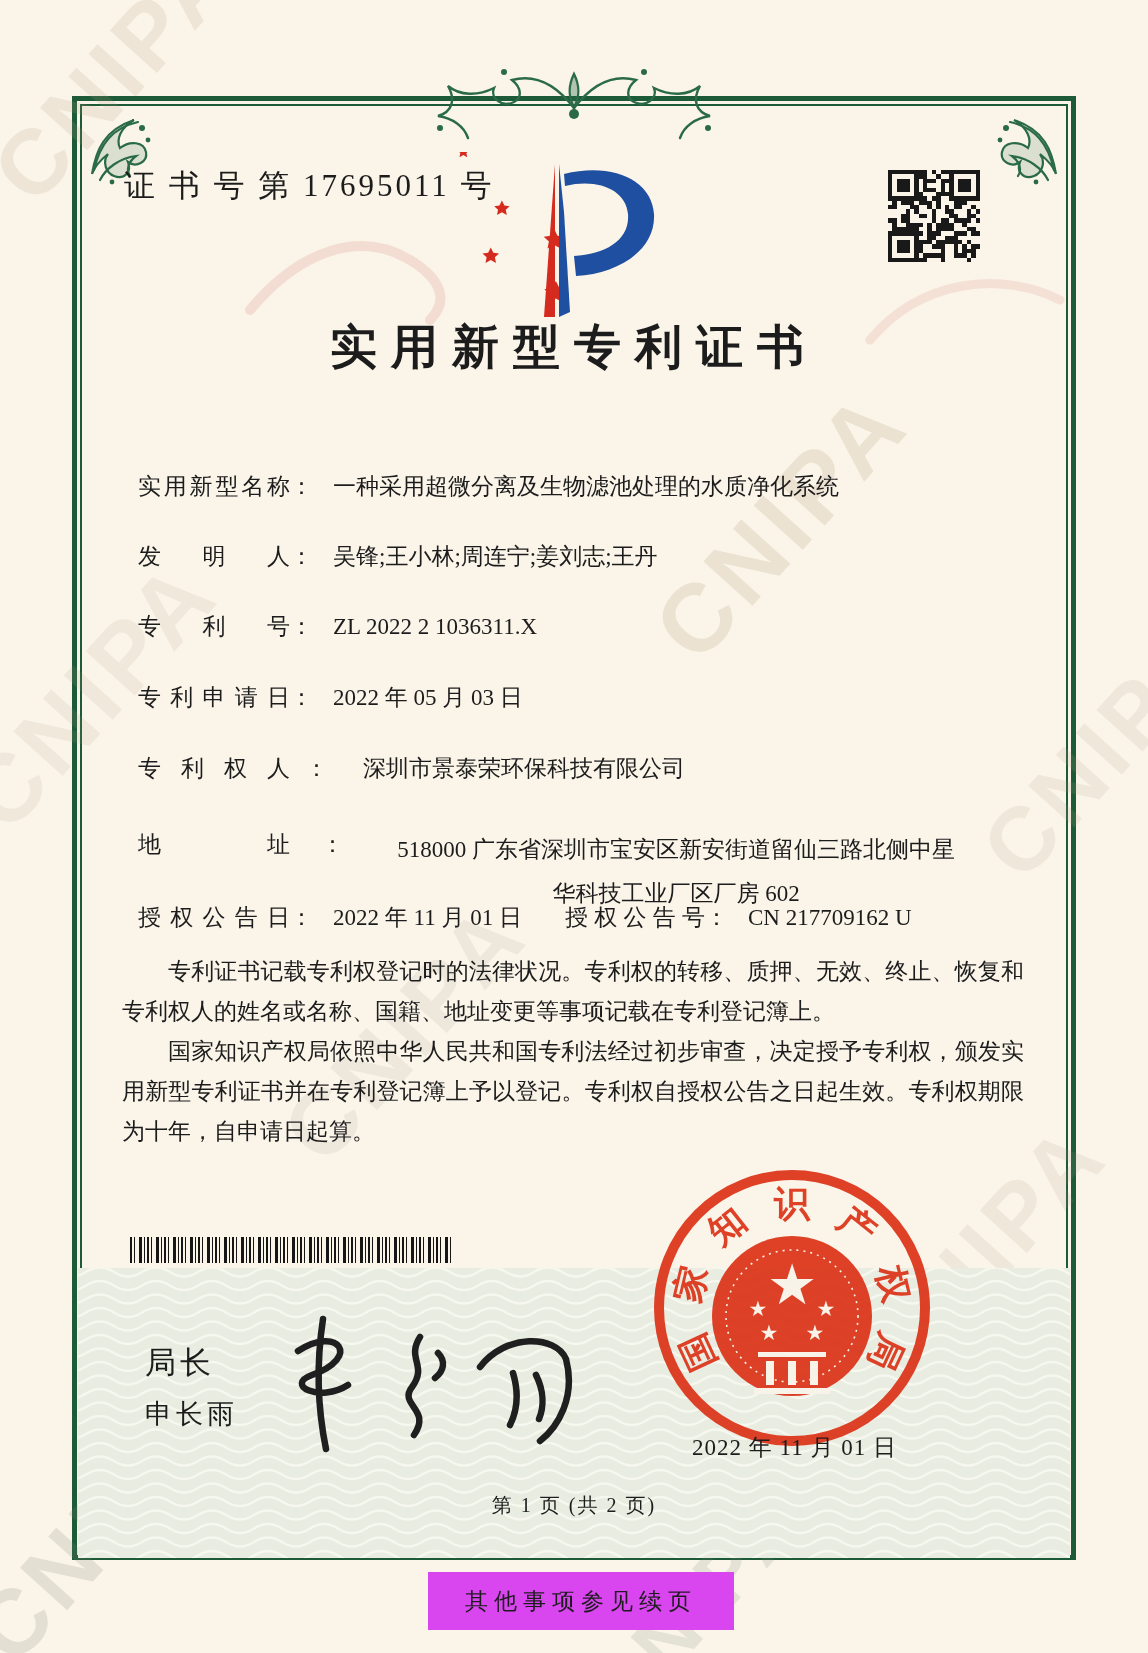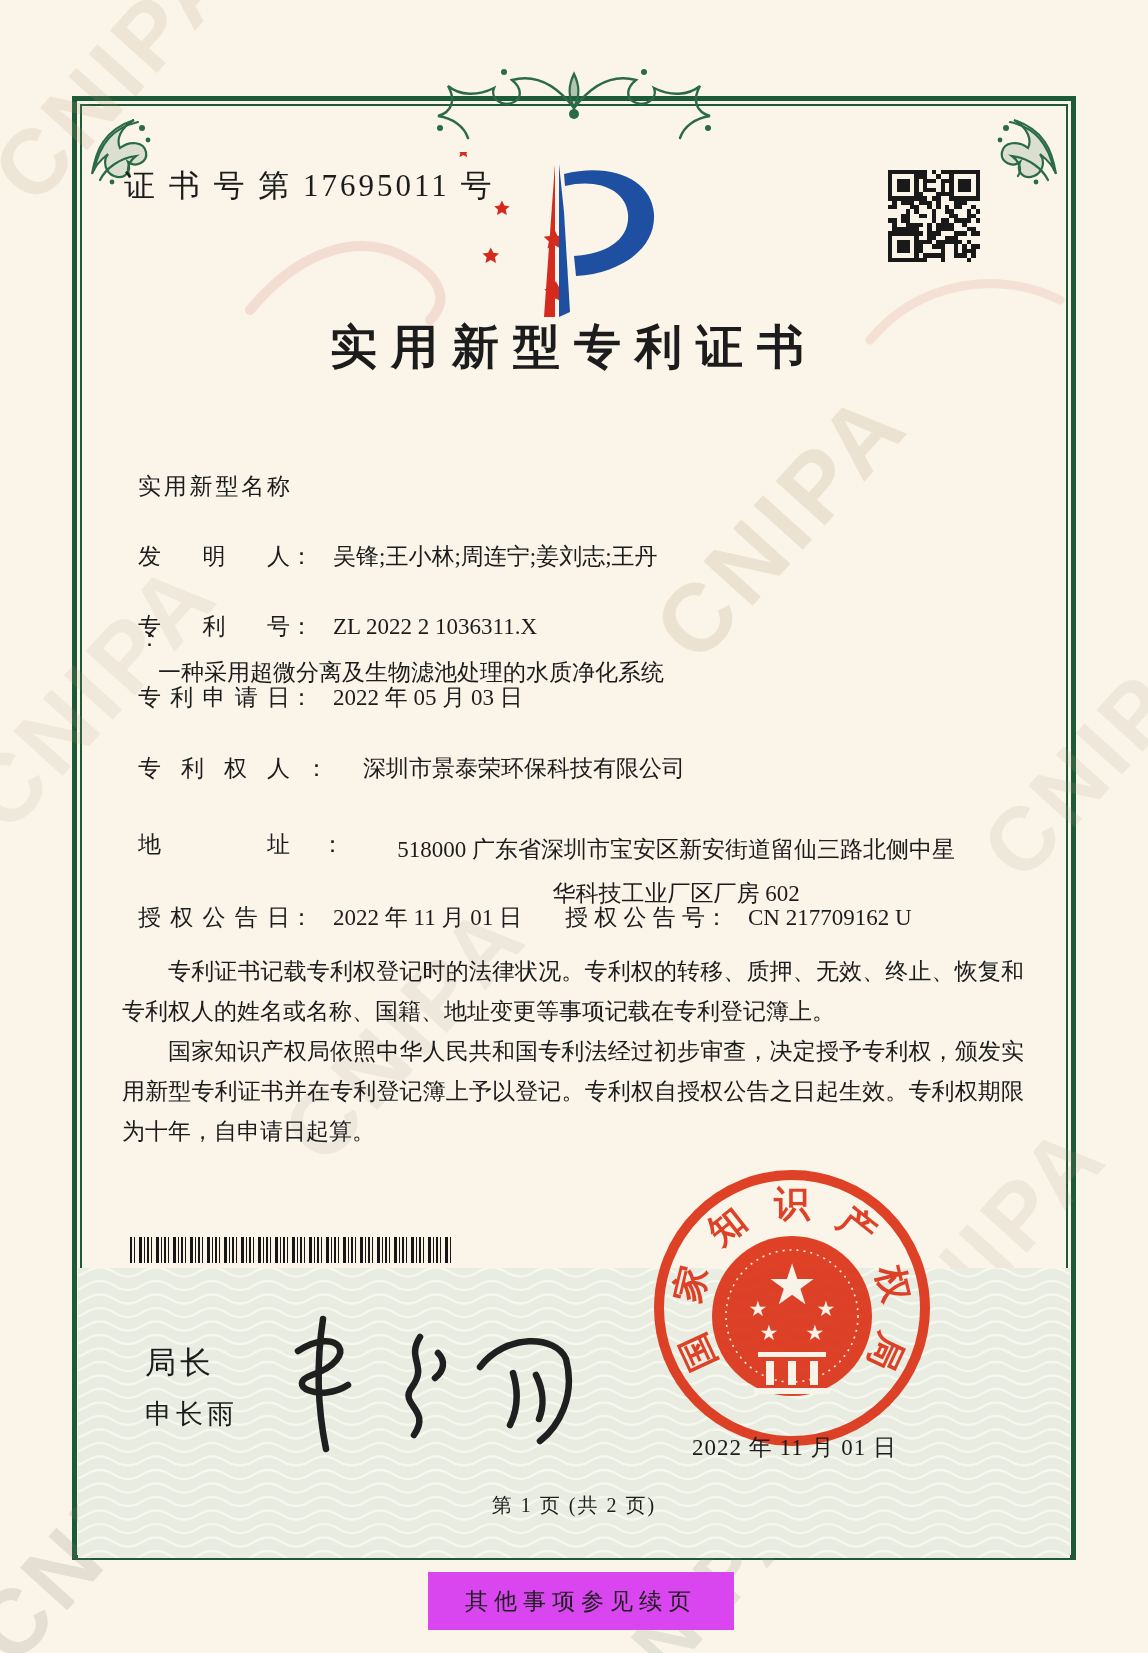--- a/index.html
+++ b/index.html
@@ -43,21 +43,21 @@
     font-size:47px;font-weight:bold;letter-spacing:14px;z-index:3;
   }
   
   .field-row{left:138px;font-size:23px;line-height:34px;z-index:3;display:flex;}
   .f-label{
     display:inline-block;width:152px;text-align:justify;text-align-last:justify;
     flex:0 0 152px;
   }
   .f-colon{flex:0 0 auto;}
   .f-value{margin-left:20px;max-width:690px;}
-  .row-name{top:470px;flex-direction:column;}
+  .row-name{top:470px;}
   .row-inventor{top:540px;justify-content:flex-end;}
   .row-patno{top:610px;}
   .row-appdate{top:681px;}
   .row-patentee{top:752px;gap:15px;}
   .row-address{top:828px;gap:31px;}
   .row-address .f-value{max-width:562px;line-height:44px;text-align:center;}
   .row-grant{top:901px;width:900px;}
   .grant-right{position:absolute;left:427px;top:0;display:flex;}
   .grant-right .f-label{width:140px;flex:0 0 140px;}
   

